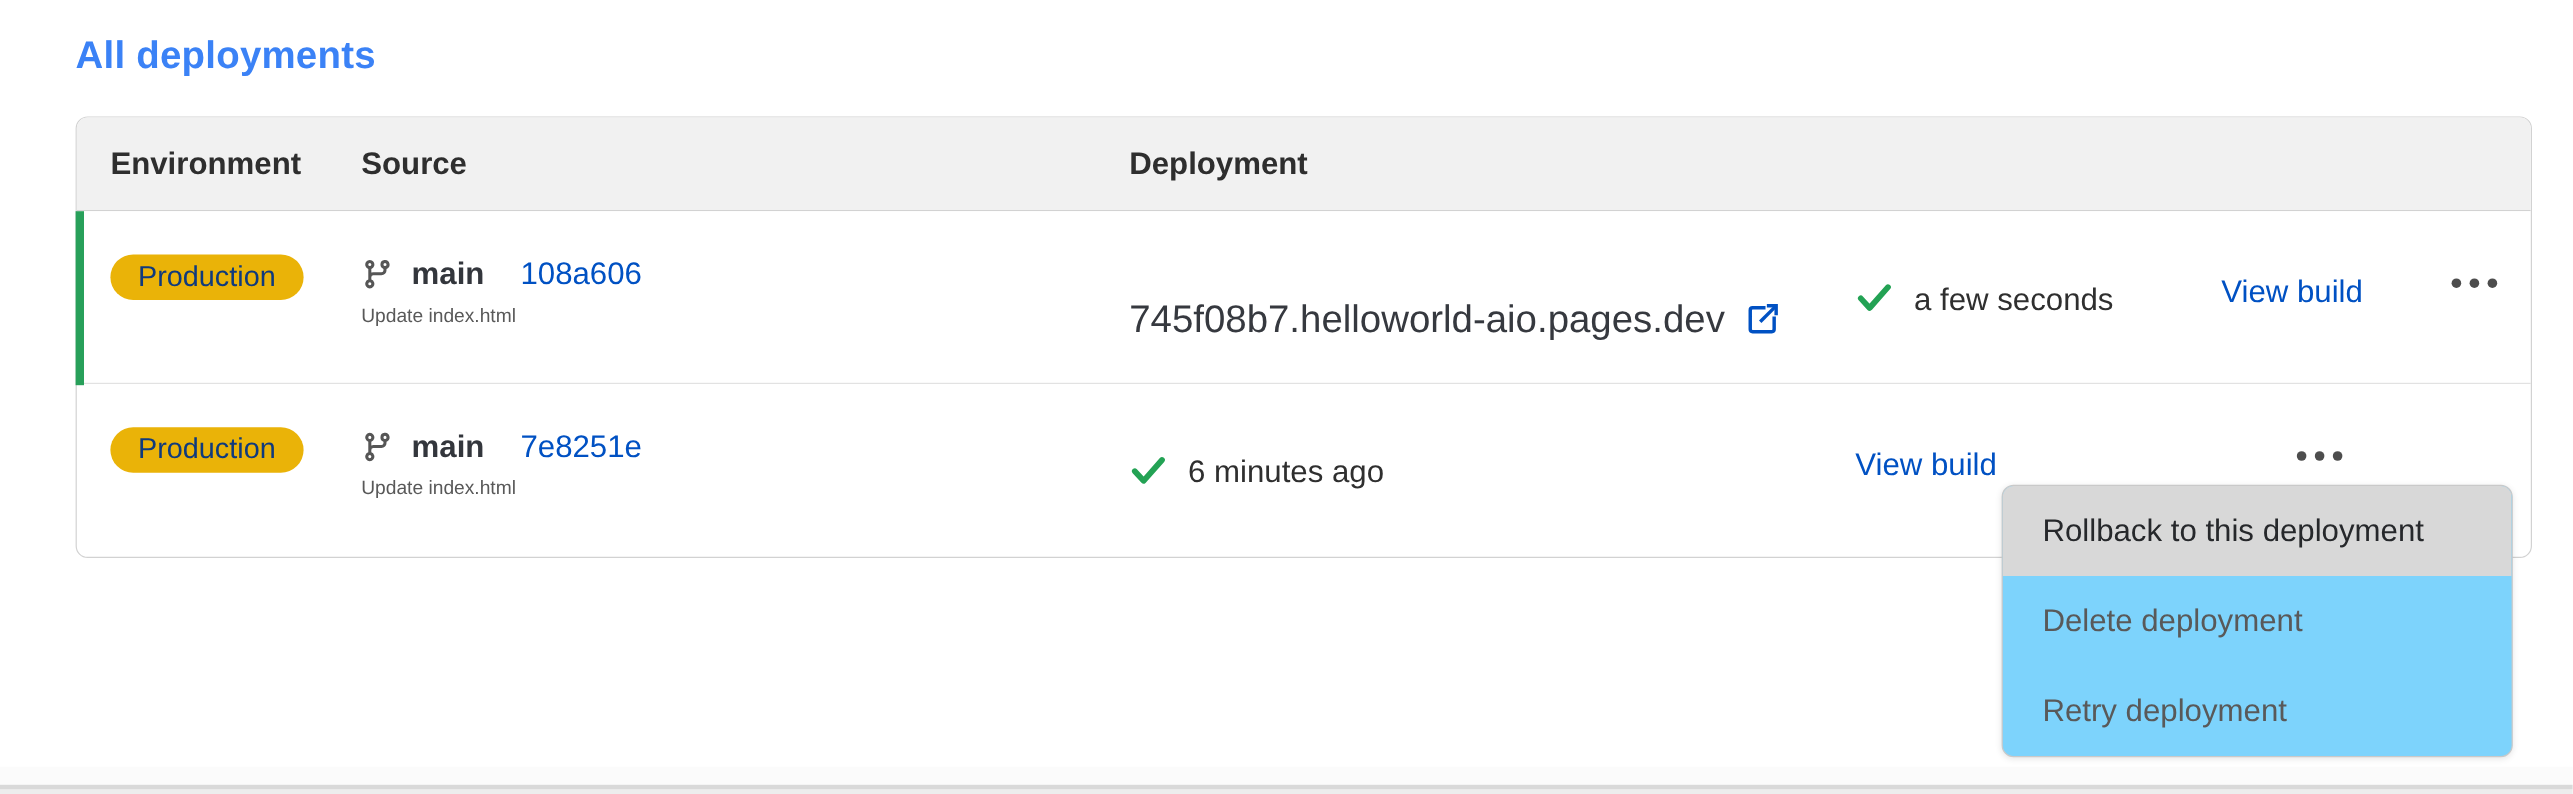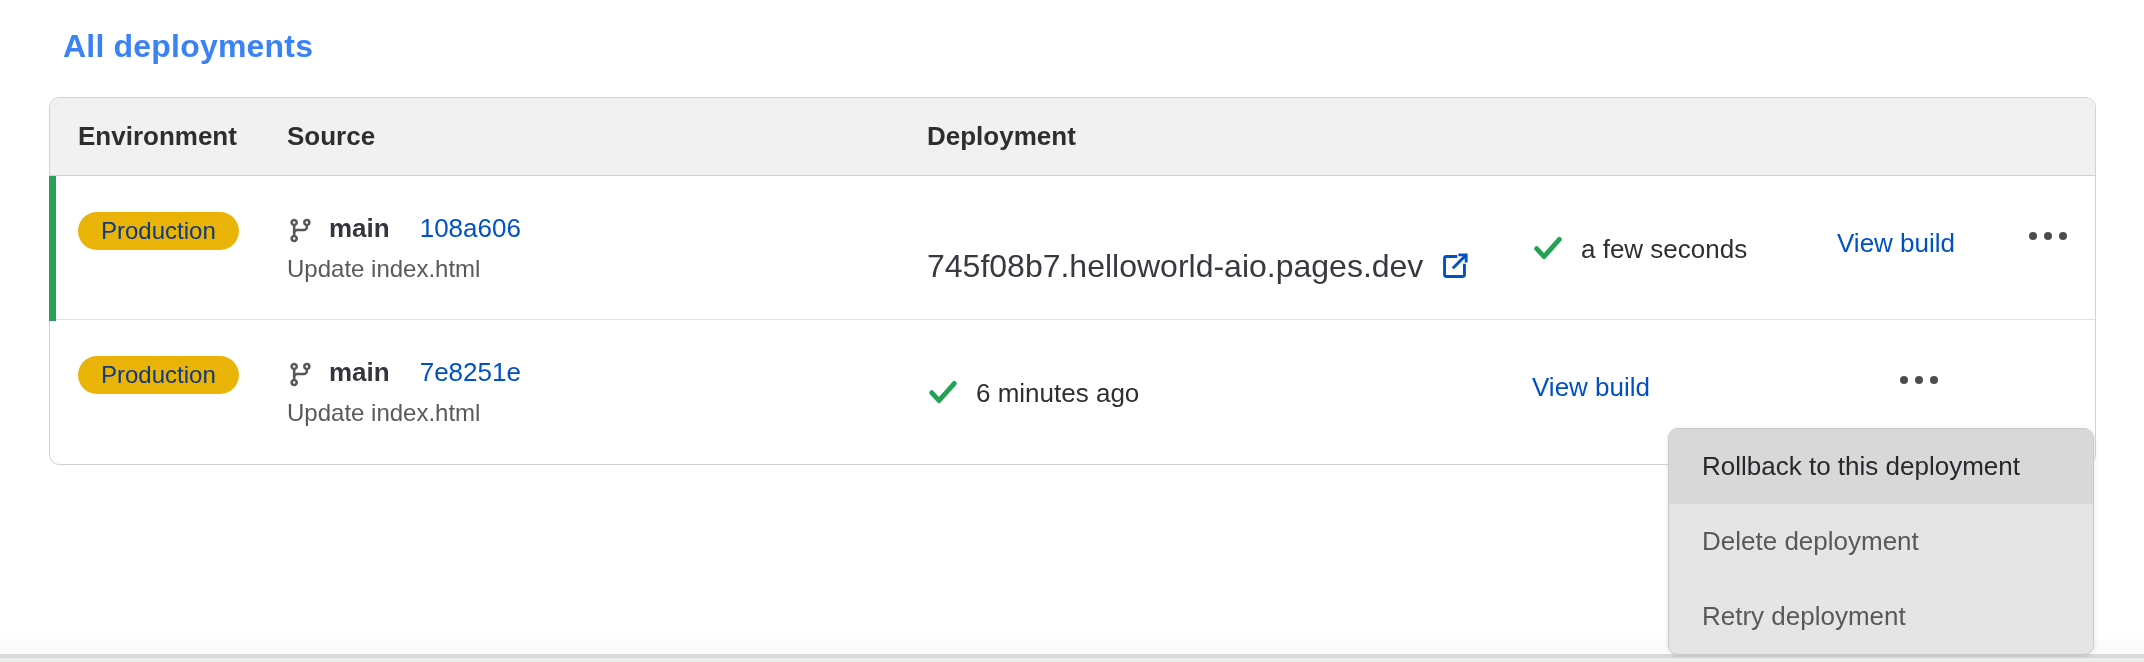--- a/index.html
+++ b/index.html
@@ -2,65 +2,65 @@
 <html><head>
 <meta charset="utf-8">
 <style>
   * { margin:0; padding:0; box-sizing:border-box; }
   html,body { width:2144px; height:662px; background:#ffffff; overflow:hidden;
               font-family:"Liberation Sans","DejaVu Sans",sans-serif; position:relative; }
 
   .page-title { position:absolute; left:63px; top:28px; font-size:32px; font-weight:600;
                 color:#3b82f6; letter-spacing:.2px; }
 
-  .deploy-table { position:absolute; left:49px; top:97px; width:2047px; height:368px;
+  .deploy-table { position:absolute; left:63px; top:97px; width:2047px; height:368px;
                   border:1px solid #d2d2d2; border-radius:10px; background:#ffffff; }
 
   .t-header { height:78px; background:#f1f1f1; border-bottom:1px solid #d2d2d2;
               border-radius:9px 9px 0 0; display:grid;
               grid-template-columns:209px 640px 605px 305px 185px 1fr;
               padding-left:28px; align-items:center; }
   .t-header .hcell { font-size:26px; font-weight:600; color:#2e2e2e; }
 
   .t-row { position:relative; height:144px; display:grid;
            grid-template-columns:209px 640px 605px 305px 185px 1fr; padding-left:28px; }
   .t-row.first { border-bottom:1px solid #e2e2e2; }
 
   .active-stripe { position:absolute; left:-1px; top:0; width:7px; height:145px;
                    background:#28a05a; z-index:2; }
 
   .cell-env { padding-top:36px; }
   .badge { display:inline-block; background:#eab308; color:#0f3a7d; font-size:24px;
            line-height:38px; padding:0 23px; border-radius:19px; }
 
   .cell-source { padding-top:37px; }
-  .src-line1 { display:flex; align-items:flex-end; }
+  .src-line1 { display:flex; align-items:center; }
   .branch-icon { width:27px; height:27px; margin-right:15px; flex:none; }
   .branch-name { font-size:26px; font-weight:700; color:#33363c; }
   .commit-link { font-size:26px; color:#0051c3; margin-left:30px; text-decoration:none; cursor:pointer; }
-  .commit-msg { margin-top:11px; font-size:24px; color:#595959; }
+  .commit-msg { margin-top:11px; font-size:16px; color:#595959; }
 
   .cell-deploy { padding-top:37px; display:flex; align-items:center; }
   .deploy-url { font-size:32px; color:#36393f; }
   .ext-icon { width:31px; height:31px; margin-left:16px; flex:none; cursor:pointer; }
 
   .cell-status { padding-top:55px; display:flex; align-items:flex-start; }
   .check-icon { width:32px; height:32px; margin-right:17px; margin-top:1px; flex:none; }
   .status-text { font-size:26px; color:#2f2f2f; padding-top:3px; }
 
   .cell-view { padding-top:52px; }
   .view-build-link { font-size:26px; color:#0051c3; text-decoration:none; cursor:pointer; }
 
   .cell-more { padding-top:48px; display:flex; justify-content:center; gap:7px;
                padding-right:22px; cursor:pointer; height:78px; align-items:flex-start; }
   .dot { width:8px; height:8px; border-radius:50%; background:#4d4d4d; margin-top:8px; }
 
-  .actions-menu { position:absolute; left:1668px; top:404px; width:426px; background:#e5e5e5;
+  .actions-menu { position:absolute; left:1668px; top:404px; width:426px; background:#7dd3fc;
                   border:1px solid #c9c9c9; border-radius:10px; overflow:hidden; z-index:10;
-                  box-shadow:0 1px 5px rgba(0,0,0,.10);margin-top:24px; }
+                  box-shadow:0 1px 5px rgba(0,0,0,.10); }
   .menu-item { height:75px; display:flex; align-items:center; padding-left:33px;
                font-size:26px; color:#595959; cursor:pointer; }
   .menu-item.highlighted { background:#d8d8d8; color:#26282b; }
 
   .bottom-band { position:absolute; left:0; top:639px; width:100%; height:15px; background:#fbfbfb; }
   .bottom-line { position:absolute; left:0; top:654px; width:100%; height:4px; background:#d9d9d9; }
   .bottom-tail { position:absolute; left:0; top:658px; width:100%; height:4px; background:#ededed; }
 </style>
 </head>
 <body>

